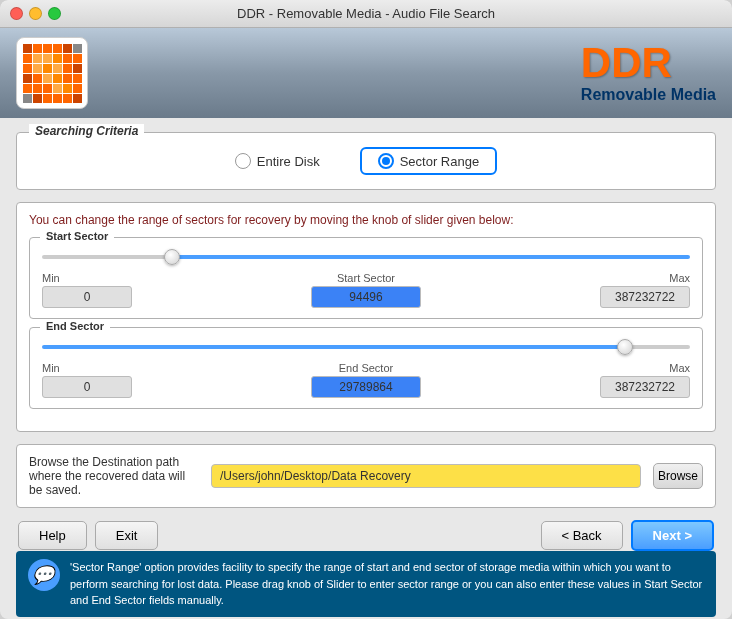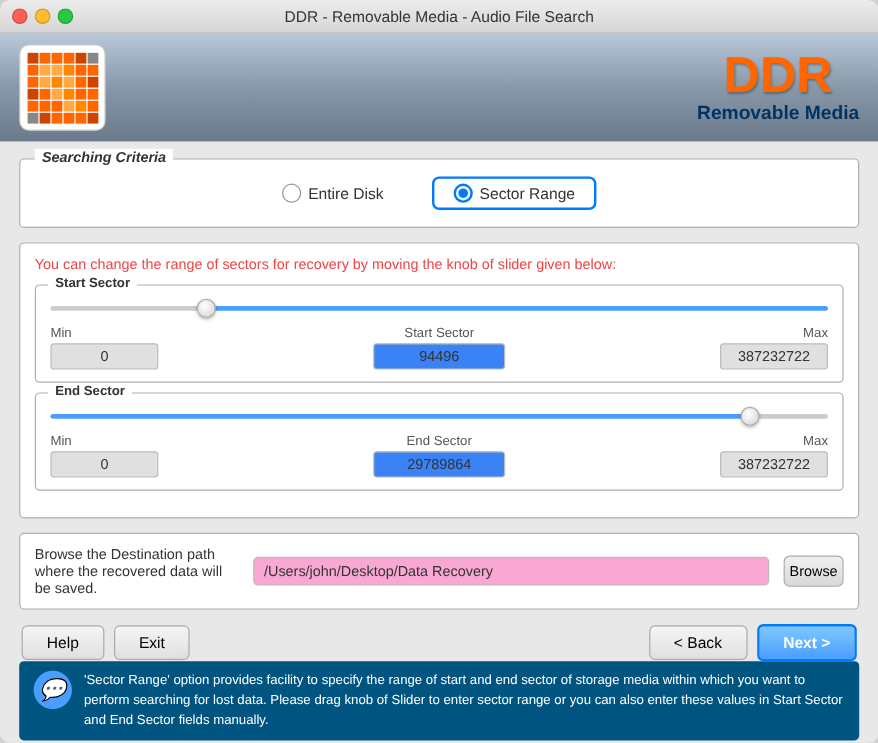--- a/index.html
+++ b/index.html
@@ -64,21 +64,21 @@
       overflow: hidden;
     }
     .header-logo-box .logo-grid {
       display: grid;
       grid-template-columns: repeat(6, 9px);
       grid-template-rows: repeat(6, 9px);
       gap: 1px;
     }
     .logo-cell { width: 9px; height: 9px; }
     .header-brand {
-      text-align: center;
+      text-align: left;
     }
     .brand-ddr {
       font-size: 42px;
       font-weight: bold;
       color: #ff6600;
       line-height: 1;
       text-shadow: 1px 1px 2px rgba(0,0,0,0.3);
     }
     .brand-sub {
       font-size: 16px;
@@ -155,21 +155,21 @@
     
     .sectors-box {
       border: 1px solid #b0b0b0;
       background: white;
       border-radius: 4px;
       padding: 10px 12px 14px;
       margin-bottom: 12px;
     }
     .sectors-desc {
       font-size: 12px;
-      color: #ef4444;
+      color: #7f1d1d;
       margin-bottom: 10px;
     }
     .sector-group {
       border: 1px solid #b0b0b0;
       border-radius: 4px;
       padding: 6px 12px 10px;
       margin-bottom: 8px;
       position: relative;
     }
     .sector-group-label {
@@ -247,21 +247,21 @@
       margin-bottom: 12px;
     }
     .dest-label {
       font-size: 12px;
       color: #333;
       flex-shrink: 0;
       width: 170px;
     }
     .dest-path {
       flex: 1;
-      background: #f9a8d4;
+      background: #fde047;
       border: 1px solid #bbb;
       border-radius: 4px;
       padding: 4px 8px;
       font-size: 12px;
       color: #333;
     }
     .browse-btn {
       background: linear-gradient(180deg, #f0f0f0, #d8d8d8);
       border: 1px solid #aaa;
       border-radius: 5px;

